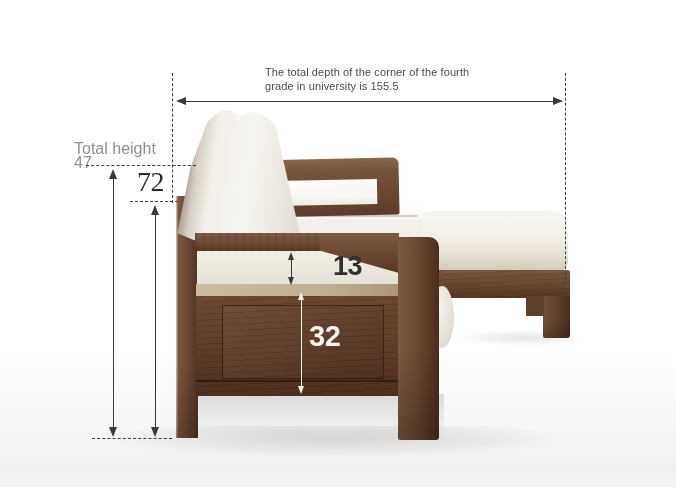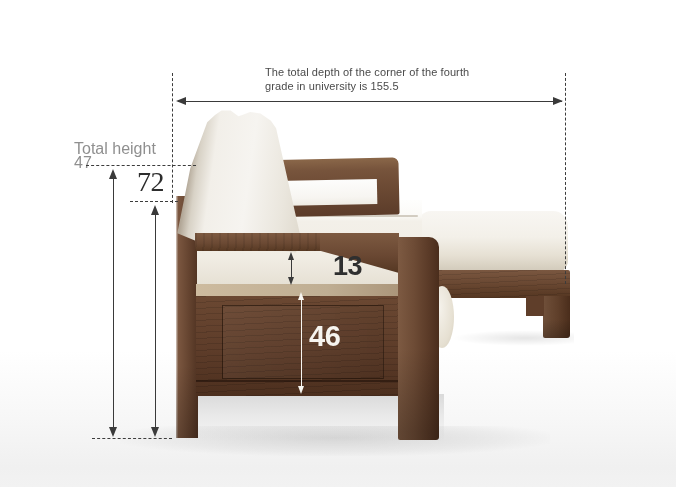--- a/index.html
+++ b/index.html
@@ -160,15 +160,15 @@
       <div class="tri a-up"></div>
       <div class="tri a-dn"></div>
   </div>
   <div class="lbl lbl-13">13</div>
 
   <div class="abs varrow small white" style="left:298px;top:292px;height:102px;">
     <div class="shaft"></div>
       <div class="tri a-up"></div>
       <div class="tri a-dn"></div>
   </div>
-  <div class="lbl lbl-32">46</div>
+  <div class="lbl lbl-32">32</div>
 
 </div>
 
 </body></html>

